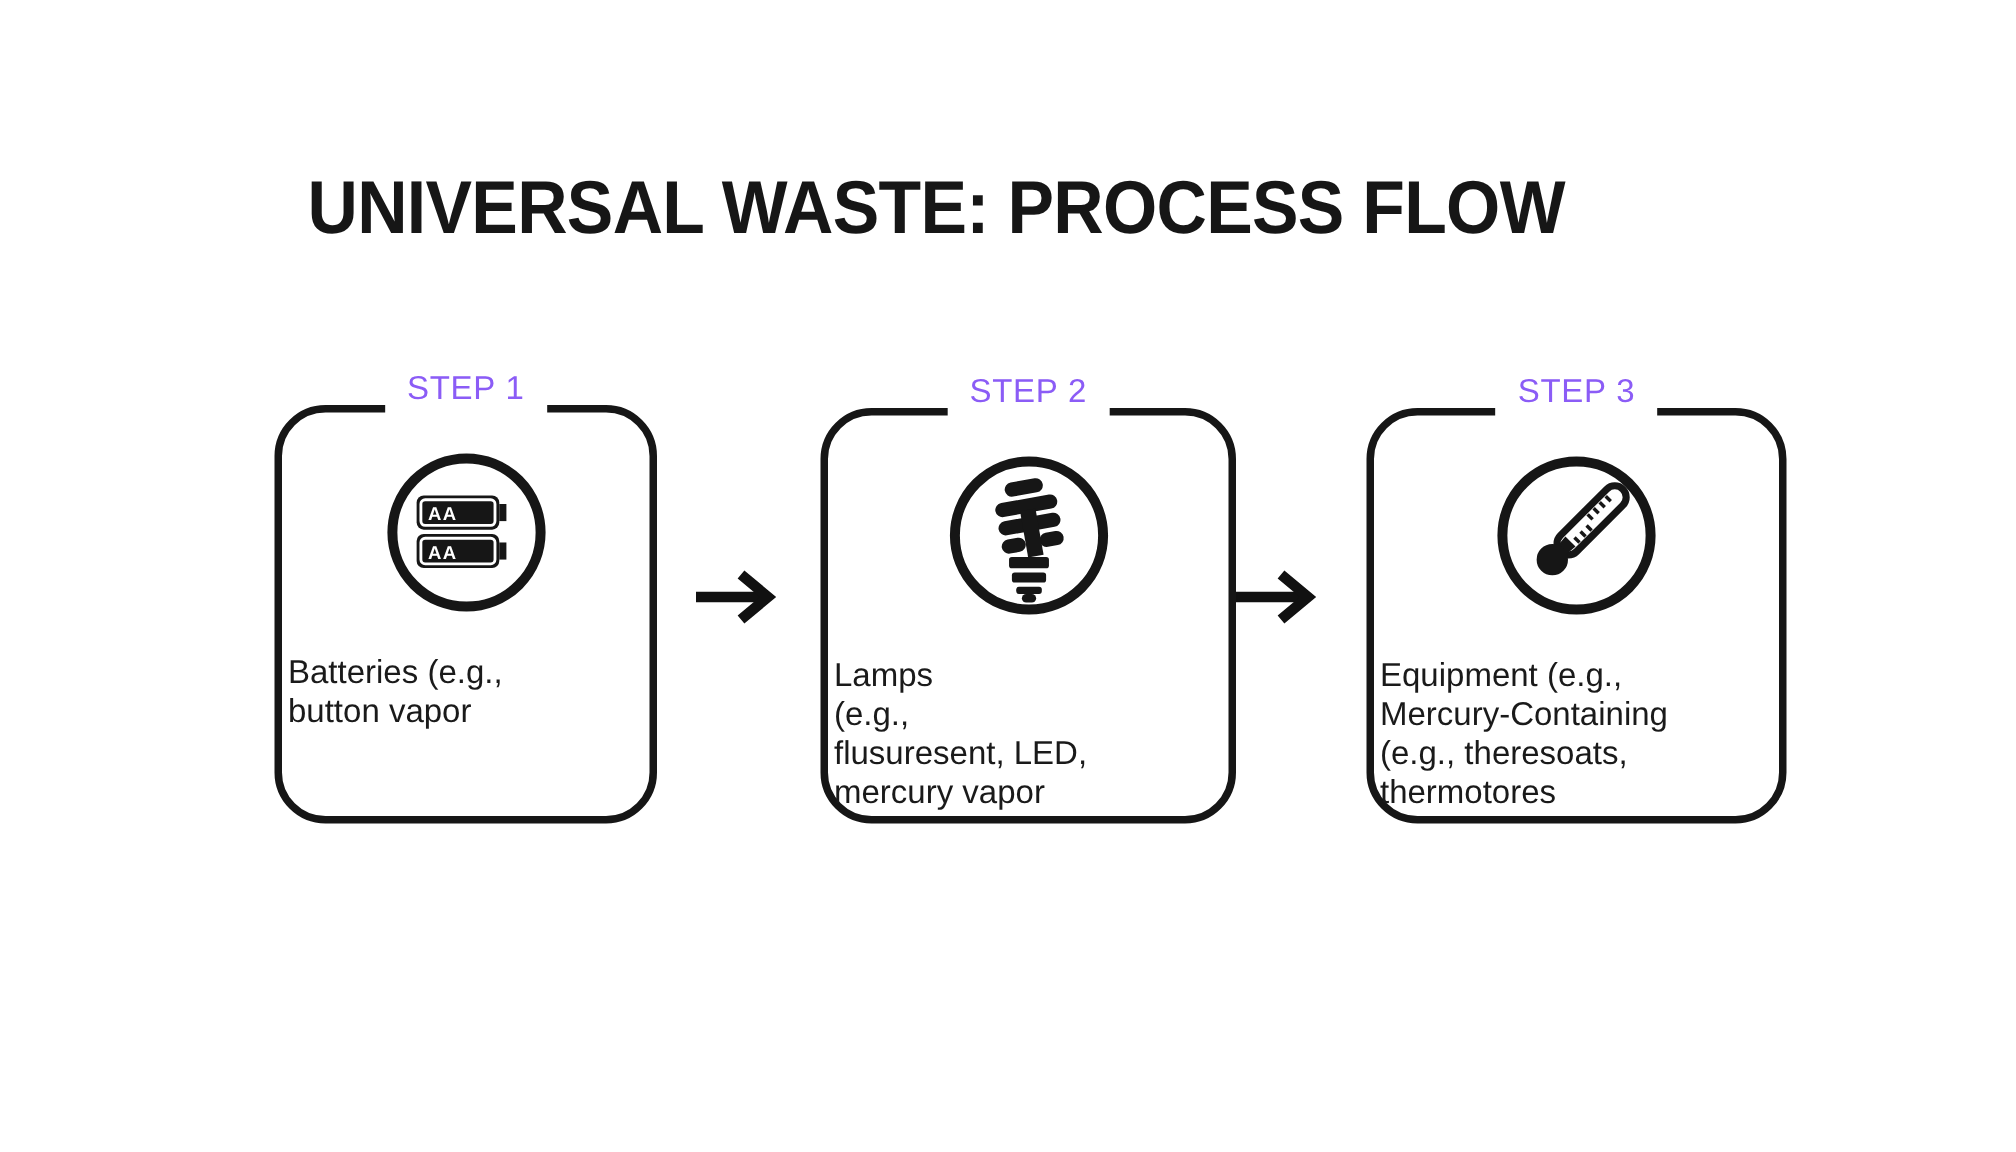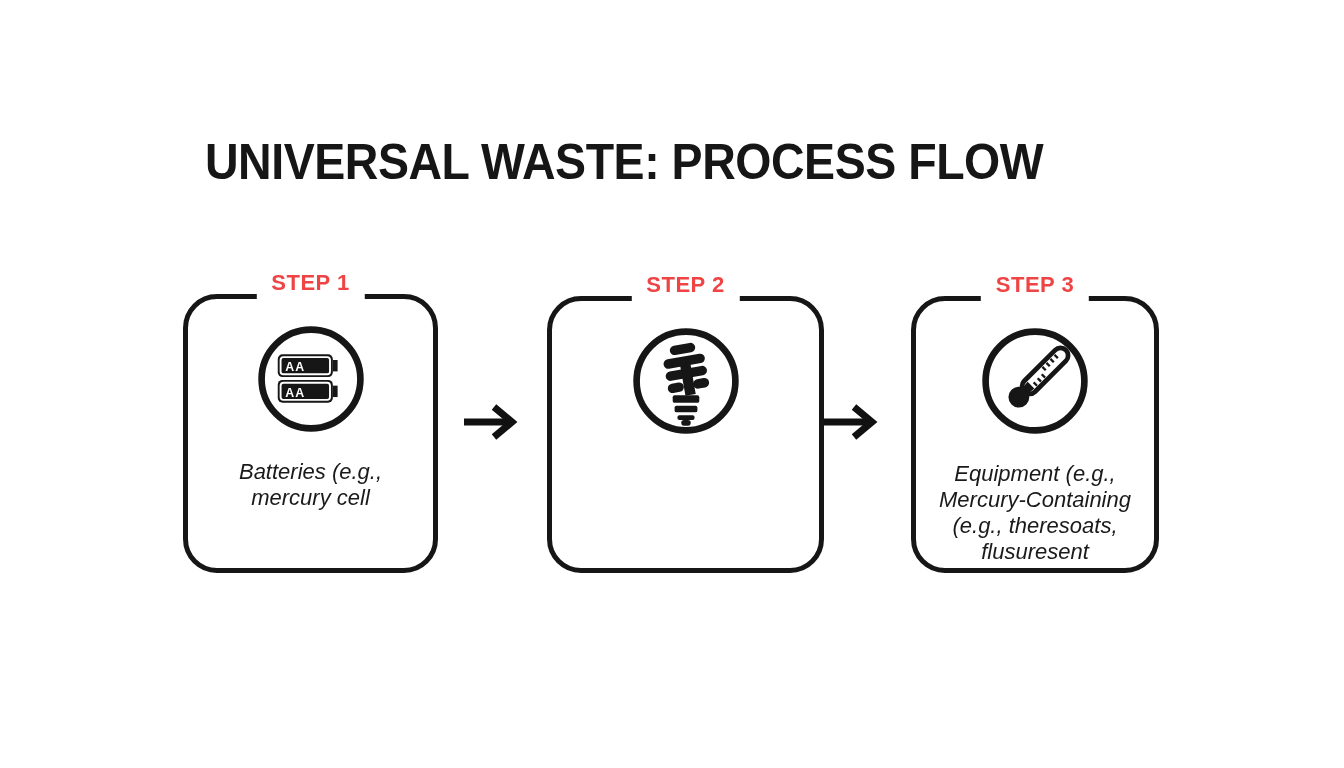--- a/index.html
+++ b/index.html
@@ -1,19 +1,19 @@
 <!DOCTYPE html>
 <html><head>
 <meta charset="utf-8">
 <style>
   * { margin: 0; padding: 0; box-sizing: border-box; }
   html, body { width: 1344px; height: 768px; background: #ffffff; overflow: hidden; }
   body { font-family: "Liberation Sans", sans-serif; color: #1a1a1a; position: relative; }
 
-  .canvas { position: absolute; inset: 0; background: #ffffff; margin-top: 24px; }
+  .canvas { position: absolute; inset: 0; background: #ffffff; }
 
   .title {
     position: absolute;
     left: 205px;
     top: 109px;
     font-size: 50px;
     font-weight: 700;
     letter-spacing: -0.5px;
     color: #161616;
     white-space: nowrap;
@@ -22,57 +22,55 @@
   }
 
   .step-card {
     position: absolute;
     border: 5px solid #161616;
     border-radius: 34px;
     background: #ffffff;
   }
   .card1 { left: 183px; top: 270px; width: 255px; height: 279px; }
   .card2 { left: 547px; top: 272px; width: 277px; height: 277px; }
-  .card3 { left: 911px; top: 272px; width: 248px; height: 277px; }
+  .card3 { left: 911px; top: 272px; width: 280px; height: 277px; }
 
   .step-label {
     position: absolute;
     top: -29px;
     left: 50%;
     transform: translateX(-50%);
     background: #ffffff;
     padding: 0 15px 9px 15px;
     font-size: 22px;
-    font-weight: 700;
+    font-weight: 400;
     line-height: 26px;
     letter-spacing: 0.5px;
-    color: #ef4444;
+    color: #8b5cf6;
     white-space: nowrap;
   }
 
   .icon-wrap {
     position: absolute;
     top: 23px;
     left: 50%;
     transform: translateX(-50%);
     width: 114px;
     height: 114px;
   }
   .icon-wrap svg { width: 100%; height: 100%; display: block; }
 
   .desc {
     position: absolute;
     top: 160px;
     left: 4px;
     right: 4px;
-    text-align: center;
     font-size: 22px;
     line-height: 26px;
     color: #1a1a1a;
-    font-style: italic;
   }
 
   .arrow {
     position: absolute;
     width: 58px;
     height: 40px;
   }
   .arrow1 { left: 461px; top: 378px; }
   .arrow2 { left: 821px; top: 378px; }
   .arrow svg { width: 100%; height: 100%; display: block; }
@@ -98,21 +96,21 @@
         <g>
           <rect x="25" y="61" width="58" height="24" rx="5" fill="#161616"></rect>
           <rect x="28" y="64" width="52" height="18" rx="3" fill="#161616" stroke="#ffffff" stroke-width="2"></rect>
           <rect x="83" y="67" width="5" height="12" fill="#161616"></rect>
           <text x="33" y="78.5" font-family="Liberation Sans, sans-serif" font-size="13" font-weight="700" fill="#ffffff" letter-spacing="1">AA</text>
         </g>
       </svg>
     </div>
     <div class="desc">
       <div>Batteries (e.g.,</div>
-      <div>mercury cell</div>
+      <div>button vapor</div>
     </div>
   </section>
 
   <div class="arrow arrow1">
     <svg viewBox="0 0 58 40" aria-hidden="true">
       <path d="M3 20 H47" stroke="#111111" stroke-width="7" fill="none"></path>
       <path d="M33 5 L51 20 L33 35" stroke="#111111" stroke-width="7" fill="none" stroke-linejoin="miter"></path>
     </svg>
   </div>
 
@@ -129,20 +127,26 @@
           <rect x="65" y="60" width="17" height="10" rx="5" fill="#161616"></rect>
           <rect x="55" y="42" width="11" height="33" fill="#161616"></rect>
         </g>
         <g>
           <rect x="46" y="75" width="28" height="8" rx="2" fill="#161616"></rect>
           <rect x="48" y="86" width="24" height="7" rx="2" fill="#161616"></rect>
           <rect x="51" y="96" width="18" height="5" rx="2" fill="#161616"></rect>
           <rect x="55" y="101" width="10" height="6" rx="3" fill="#161616"></rect>
         </g>
       </svg>
+    </div>
+    <div class="desc">
+      <div>Lamps</div>
+      <div>(e.g.,</div>
+      <div>flusuresent, LED,</div>
+      <div>mercury vapor</div>
     </div>
   </section>
 
   <div class="arrow arrow2">
     <svg viewBox="0 0 58 40" aria-hidden="true">
       <path d="M3 20 H47" stroke="#111111" stroke-width="7" fill="none"></path>
       <path d="M33 5 L51 20 L33 35" stroke="#111111" stroke-width="7" fill="none" stroke-linejoin="miter"></path>
     </svg>
   </div>
 
@@ -164,17 +168,17 @@
             <line x1="60" y1="56" x2="65" y2="56"></line>
             <line x1="60" y1="62" x2="65" y2="62"></line>
           </g>
         </g>
       </svg>
     </div>
     <div class="desc">
       <div>Equipment (e.g.,</div>
       <div>Mercury-Containing</div>
       <div>(e.g., theresoats,</div>
-      <div>flusuresent</div>
+      <div>thermotores</div>
     </div>
   </section>
 
 </div>
 
 </body></html>

